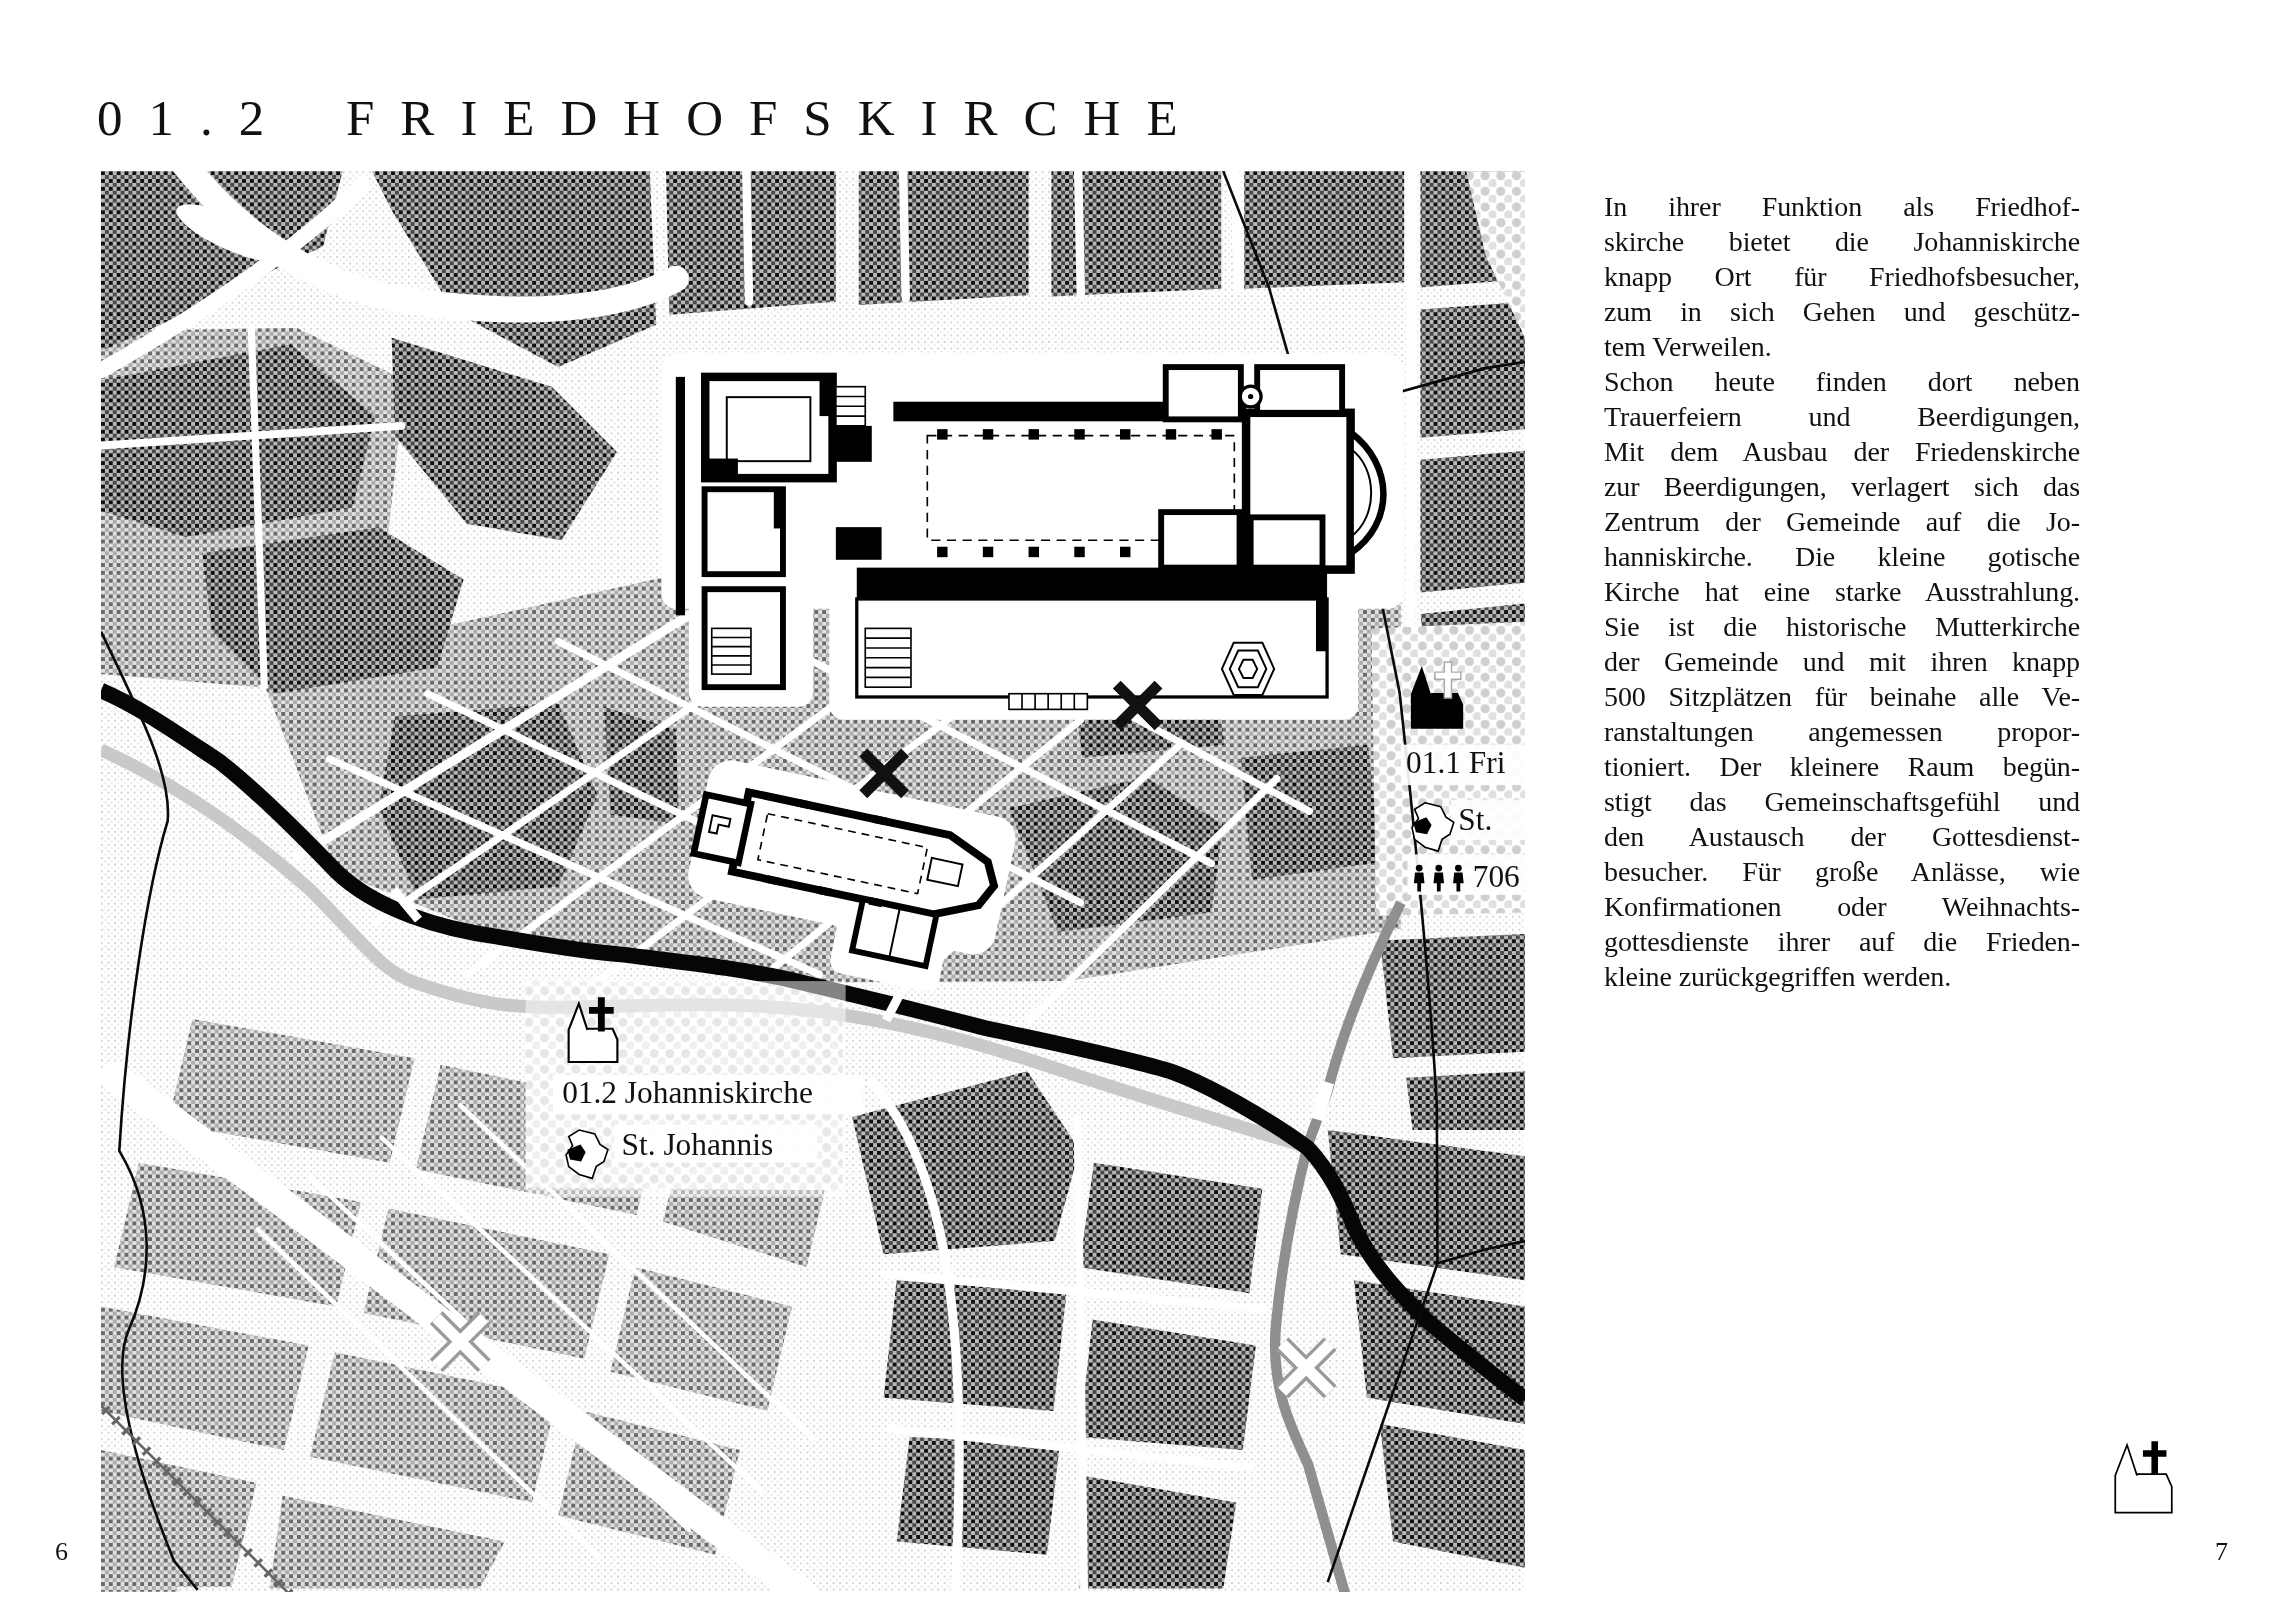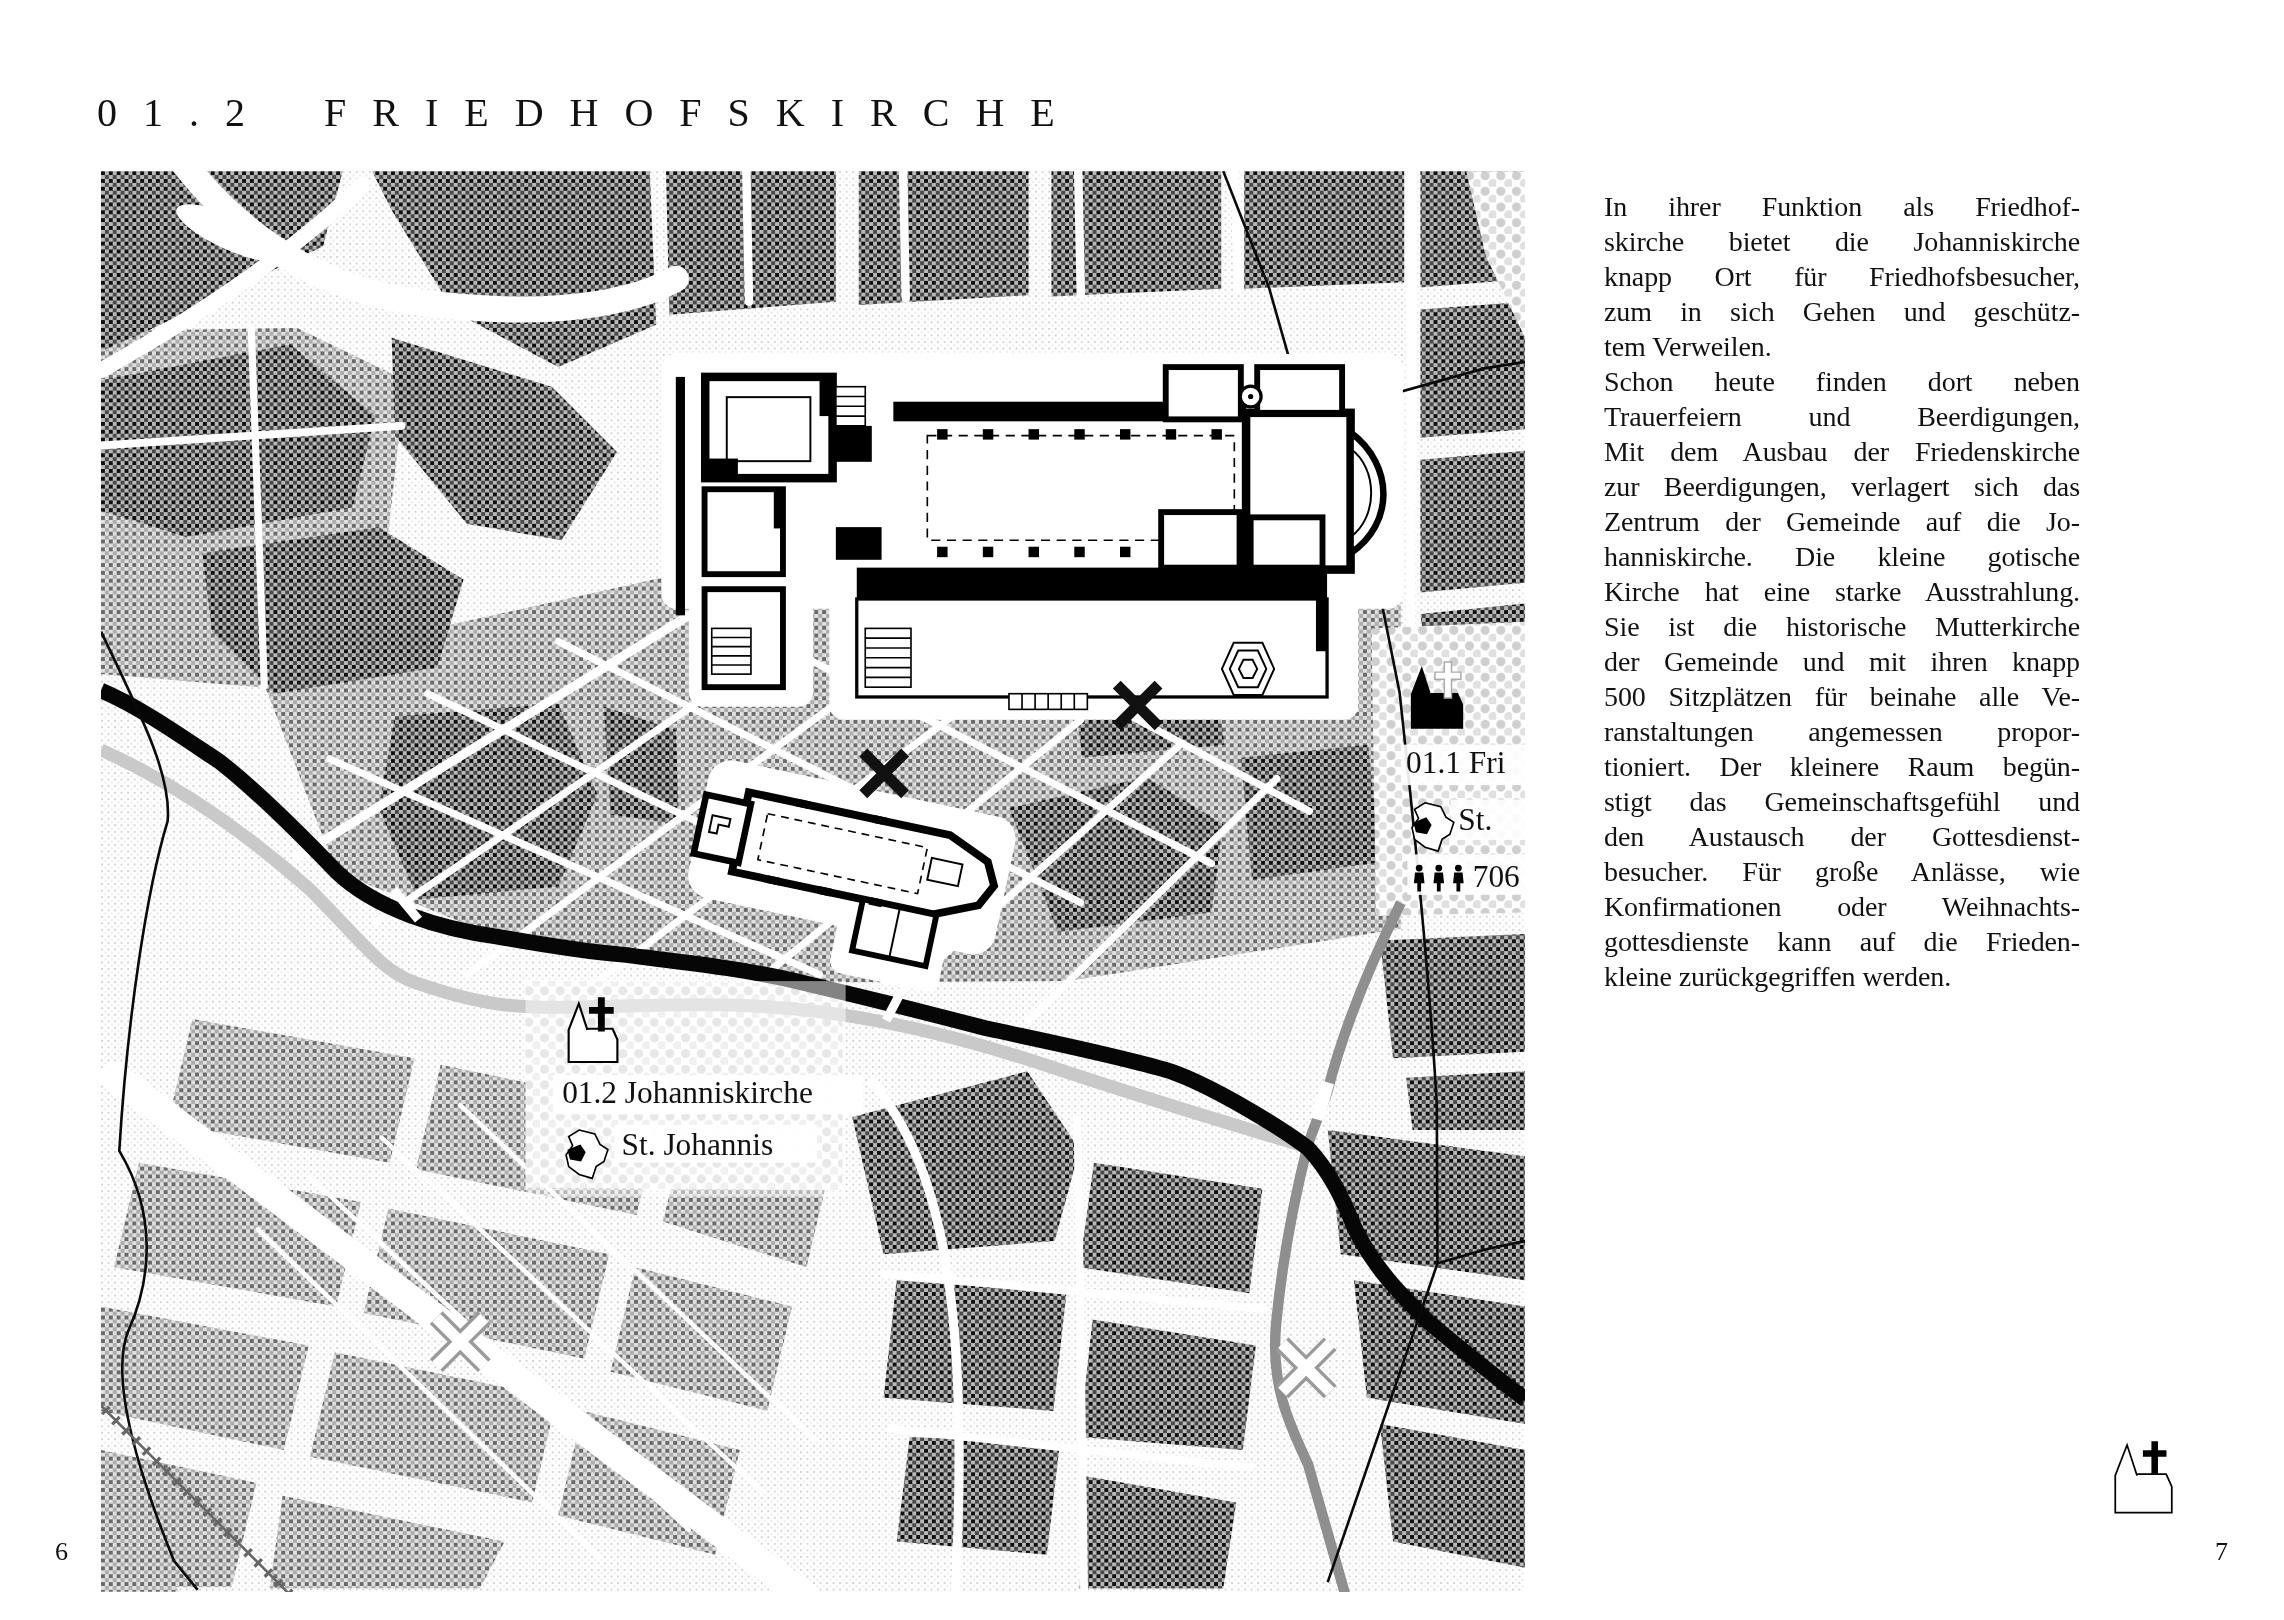--- a/index.html
+++ b/index.html
@@ -1,18 +1,18 @@
 <!DOCTYPE html>
 <html style="font-size:10.5px"><head>
 <meta charset="utf-8">
 <style>
   html,body{margin:0;padding:0;background:#888;}
   #page{position:relative;width:2284px;height:1620px;background:#ffffff;overflow:hidden;
         font-family:"Liberation Serif","DejaVu Serif",serif;color:#111;}
-  #title{position:absolute;left:97px;top:89px;font-size:40px;font-weight:500;
+  #title{position:absolute;left:97px;top:89px;font-size:51px;font-weight:500;
          letter-spacing:26px;word-spacing:17px;white-space:nowrap;}
   #mapwrap{position:absolute;left:101px;top:171px;width:1424px;height:1421px;}
   #mapwrap svg{display:block;}
   #article{position:absolute;left:1604px;top:165px;width:476px;font-size:28px;
            line-height:35px;letter-spacing:-0.1px;margin-top:24px;}
   .line{text-align:justify;text-align-last:justify;white-space:normal;}
   .line.end{text-align-last:left;}
   .pagenum{position:absolute;font-size:26px;}
   #pagenum-left{left:55px;top:1537px;}
   #pagenum-right{left:2215px;top:1537px;}
@@ -332,21 +332,21 @@
     <div class="line">Kirche hat eine starke Ausstrahlung.</div>
     <div class="line">Sie ist die historische Mutterkirche</div>
     <div class="line">der Gemeinde und mit ihren knapp</div>
     <div class="line">500 Sitzplätzen für beinahe alle Ve-</div>
     <div class="line">ranstaltungen angemessen propor-</div>
     <div class="line">tioniert. Der kleinere Raum begün-</div>
     <div class="line">stigt das Gemeinschaftsgefühl und</div>
     <div class="line">den Austausch der Gottesdienst-</div>
     <div class="line">besucher. Für große Anlässe, wie</div>
     <div class="line">Konfirmationen oder Weihnachts-</div>
-    <div class="line">gottesdienste kann auf die Frieden-</div>
+    <div class="line">gottesdienste ihrer auf die Frieden-</div>
     <div class="line end">kleine zurückgegriffen werden.</div>
   </div>
 
   <svg id="footer-icon" width="85" height="95" viewBox="0 0 130 145">
     <path id="fc" d="M6,112 L6,52 L25,3 L41,52 L41,50 L88,50 L97,70 L97,112 Z" transform="translate(10,23) scale(0.95)" fill="#fff" stroke="#000" stroke-width="2.8"></path>
     <path d="M-5,-24 h10 v14 h13 v10 h-13 v26 h-10 v-26 h-13 v-10 h13 Z" transform="translate(76,44)" fill="#000"></path>
   </svg>
 
   <div id="pagenum-left" class="pagenum">6</div>
   <div id="pagenum-right" class="pagenum">7</div>

